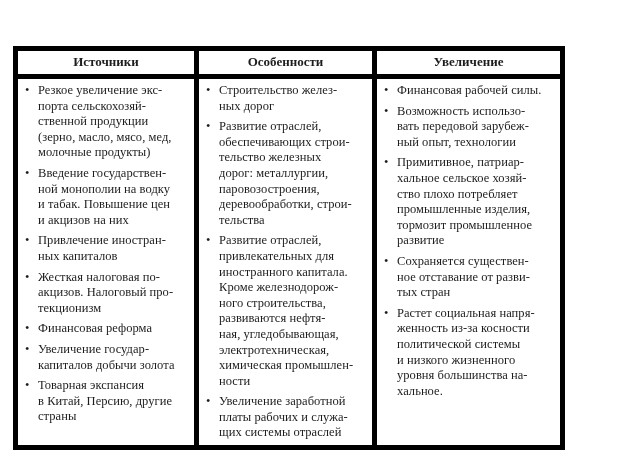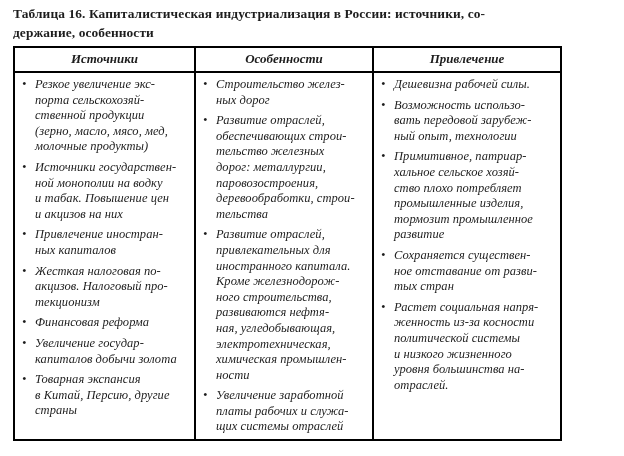--- a/index.html
+++ b/index.html
@@ -30,23 +30,22 @@
   }
   table.data-table {
     position: absolute;
     left: 13px;
     top: 46px;
     border-collapse: collapse;
     table-layout: fixed;
   }
   table.data-table th,
   table.data-table td {
-    border: 2px solid #000000;
+    border: 5px solid #000000;
     box-sizing: border-box;
-    font-style: italic;
   }
   table.data-table th {
     font-size: 13px;
     font-weight: bold;
     text-align: center;
     vertical-align: middle;
     padding: 3px 2px 4px 2px;
     line-height: 16px;
   }
   table.data-table td {
@@ -70,51 +69,49 @@
   .item-text {
     white-space: pre-line;
     letter-spacing: 0.05px;
   }
 </style>
 </head>
 <body>
 
 <div class="page">
 
-  <div class="title">Таблица 16. Капиталистическая индустриализация в России: источники, со-
-держание, особенности</div>
 
   <table class="data-table">
     <colgroup>
       <col style="width:181px">
       <col style="width:178px">
       <col style="width:188px">
     </colgroup>
     <thead>
       <tr>
         <th>Источники</th>
         <th>Особенности</th>
-        <th>Привлечение</th>
+        <th>Увеличение</th>
       </tr>
     </thead>
     <tbody>
       <tr>
 
         <td>
           <div class="item">
             <span class="bullet">•</span>
             <span class="item-text">Резкое увеличение экс-
 порта сельскохозяй-
 ственной продукции
 (зерно, масло, мясо, мед,
 молочные продукты)</span>
           </div>
           <div class="item">
             <span class="bullet">•</span>
-            <span class="item-text">Источники государствен-
+            <span class="item-text">Введение государствен-
 ной монополии на водку
 и табак. Повышение цен
 и акцизов на них</span>
           </div>
           <div class="item">
             <span class="bullet">•</span>
             <span class="item-text">Привлечение иностран-
 ных капиталов</span>
           </div>
           <div class="item">
@@ -173,21 +170,21 @@
             <span class="bullet">•</span>
             <span class="item-text">Увеличение заработной
 платы рабочих и служа-
 щих системы отраслей</span>
           </div>
         </td>
 
         <td>
           <div class="item">
             <span class="bullet">•</span>
-            <span class="item-text">Дешевизна рабочей силы.</span>
+            <span class="item-text">Финансовая рабочей силы.</span>
           </div>
           <div class="item">
             <span class="bullet">•</span>
             <span class="item-text">Возможность использо-
 вать передовой зарубеж-
 ный опыт, технологии</span>
           </div>
           <div class="item">
             <span class="bullet">•</span>
             <span class="item-text">Примитивное, патриар-
@@ -203,21 +200,21 @@
 ное отставание от разви-
 тых стран</span>
           </div>
           <div class="item">
             <span class="bullet">•</span>
             <span class="item-text">Растет социальная напря-
 женность из-за косности
 политической системы
 и низкого жизненного
 уровня большинства на-
-отраслей.</span>
+хальное.</span>
           </div>
         </td>
 
       </tr>
     </tbody>
   </table>
 
 </div>
 
 </body></html>

